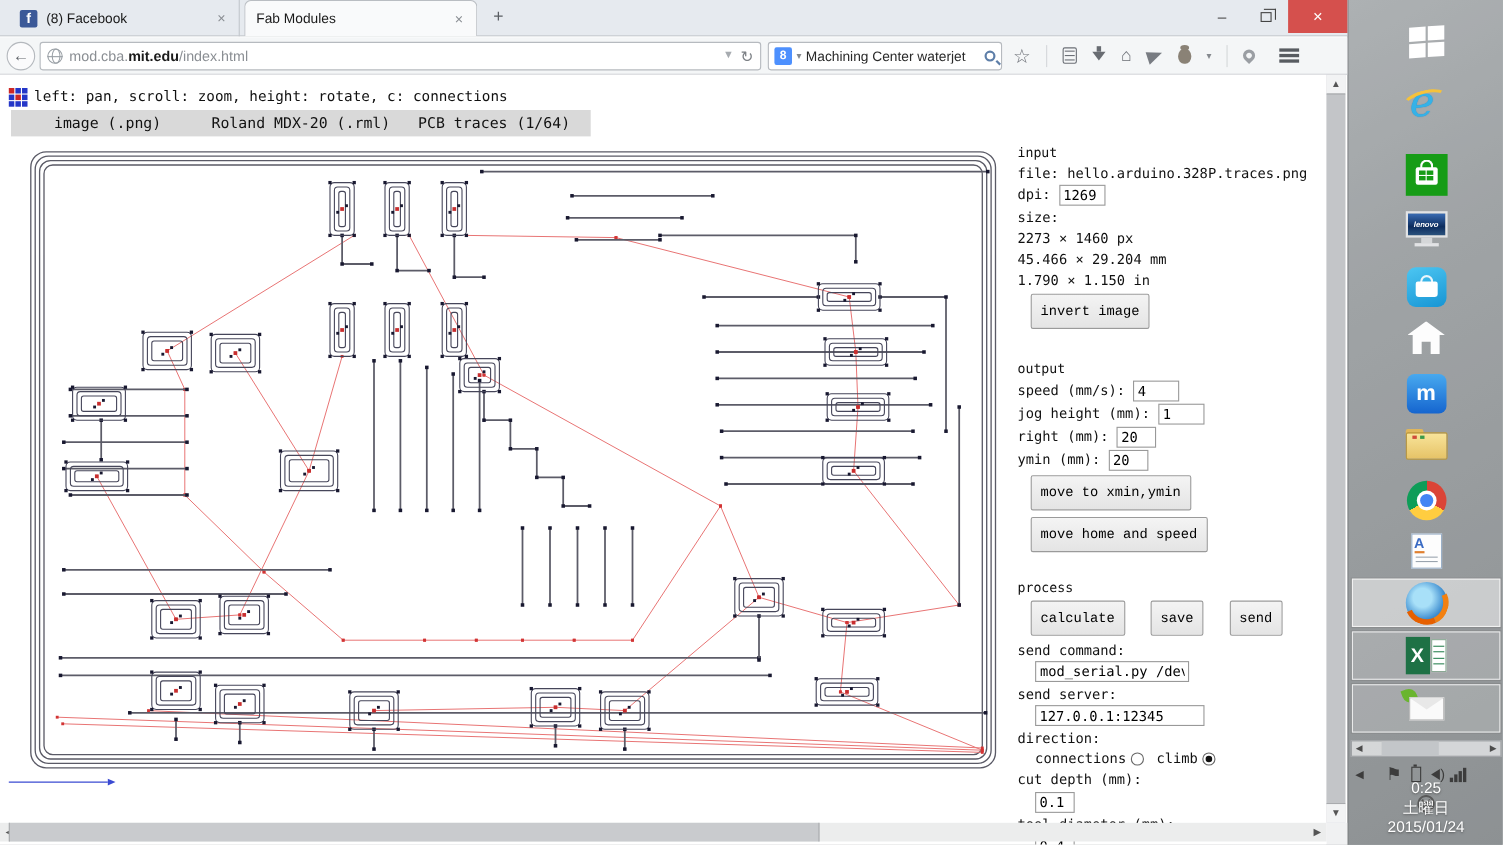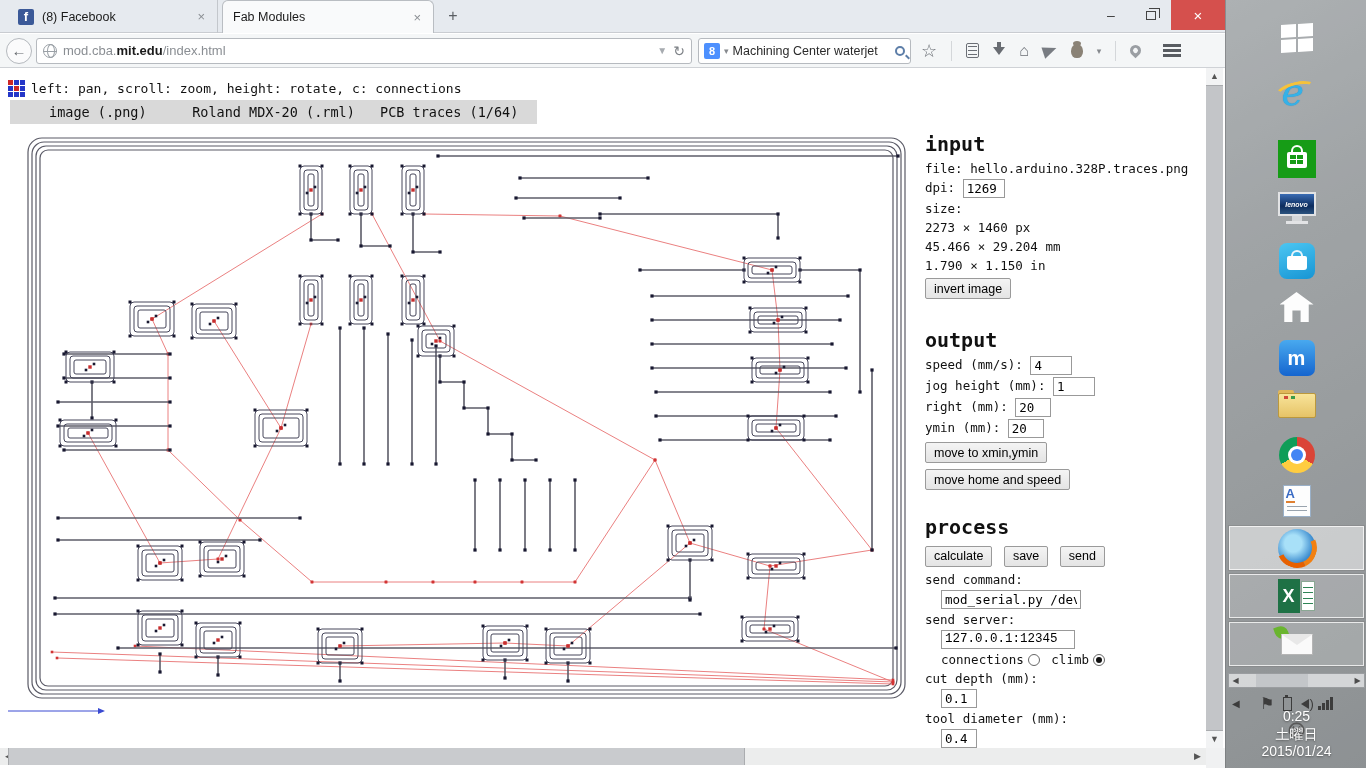--- a/index.html
+++ b/index.html
@@ -59,26 +59,26 @@
   .content { position:absolute; left:0; top:68px; width:1206px; height:700px; background:#fff; overflow:hidden;
     font-family:"DejaVu Sans Mono",monospace; color:#111; }
   .hintrow { position:absolute; left:8px; top:12px; display:flex; align-items:center; gap:6px; font-size:13px; }
   .fablogo { width:17px; height:17px; display:grid; grid-template-columns:repeat(3,5px); grid-template-rows:repeat(3,5px); gap:1px; }
   .fablogo i { background:#2436c8; } .fablogo i.r { background:#cc2727; }
   .modulebar { position:absolute; left:10px; top:32px; width:527px; height:24px; background:#d9d9d9; display:flex; align-items:center; font-size:13.5px; }
   .modulebar .mod { flex:1; text-align:center; white-space:nowrap; }
   #toolpath-svg { position:absolute; left:0; top:62px; width:920px; height:600px; }
 
   .panel { position:absolute; left:925px; top:63px; width:281px; font-size:12.5px; line-height:1.36; }
-  .sec { font-weight:bold; font-size:20px; margin-bottom:2px; }
+  .sec { font-weight:normal; font-size:12px; margin-bottom:2px; }
   .prow { margin-bottom:2px; white-space:nowrap; }
   .gap1 { height:24px; } .gap2 { height:20px; }
   .ti { font-family:"DejaVu Sans Mono",monospace; font-size:12.5px; height:19px; border:1px solid #999; background:#fff; padding:1px 3px; vertical-align:middle; }
-  .w34{width:36px;} .w40{width:42px;} .w140{width:140px;} .w134{width:134px;font-family:Liberation Mono, monospace;}
-  .pbtn { font-family:Liberation Sans, sans-serif; font-size:12.5px; height:21px; background:linear-gradient(#f4f4f4,#e4e4e4); border:1px solid #9a9a9a; border-radius:2px; padding:0 8px; margin:2px 4px 4px 0; }
+  .w34{width:36px;} .w40{width:42px;} .w140{width:140px;} .w134{width:154px;}
+  .pbtn { font-family:Liberation Mono, monospace; font-size:12.5px; height:32px; background:linear-gradient(#f4f4f4,#e4e4e4); border:1px solid #9a9a9a; border-radius:2px; padding:0 8px; margin:2px 4px 4px 12px; }
   .indent { margin-left:16px; }
   .radio { display:inline-block; width:12px; height:12px; border:1px solid #666; border-radius:50%; background:#fff; vertical-align:-2px; margin:0 4px; }
   .radio.on { position:relative; } .radio.on:after { content:""; position:absolute; left:2px; top:2px; width:6px; height:6px; background:#111; border-radius:50%; }
 
   
   .vscroll { position:absolute; left:1206px; top:68px; width:17px; height:680px; background:#ccced1; }
   .vbtn { position:absolute; left:0; width:17px; height:17px; background:#f2f3f4; color:#555; font-size:9px; text-align:center; line-height:17px; }
   .vthumb { position:absolute; left:0; top:17px; width:17px; height:646px; background:#c3c5c8; border-top:1px solid #a9abae; border-bottom:1px solid #a9abae; }
   .hscroll { position:absolute; left:0; top:748px; width:1206px; height:17px; background:#eceded; }
   .hbtn { position:absolute; top:0; width:17px; height:17px; color:#555; font-size:9px; text-align:center; line-height:17px; }
@@ -771,20 +771,21 @@
         <div class="sec">process</div>
         <div>
           <button class="pbtn">calculate</button>
           <button class="pbtn">save</button>
           <button class="pbtn">send</button>
         </div>
         <div class="prow">send command:</div>
         <div class="prow indent"><input class="ti w140" value="mod_serial.py /dev/ttyU" style=""></div>
         <div class="prow">send server:</div>
         <div class="prow indent"><input class="ti w134" value="127.0.0.1:12345" style=""></div>
+        <div class="prow">direction:</div>
         <div class="prow indent">
           <span>connections</span><span class="radio"></span>
           <span>climb</span><span class="radio on"></span>
         </div>
         <div class="prow">cut depth (mm):</div>
         <div class="prow indent"><input class="ti w34" value="0.1" style=""></div>
         <div class="prow">tool diameter (mm):</div>
         <div class="prow indent"><input class="ti w34" value="0.4" style=""></div>
         <div class="prow">number of offsets (-1 to fill):</div>
         <div class="prow indent"><input class="ti w34" value="4" style=""></div>

